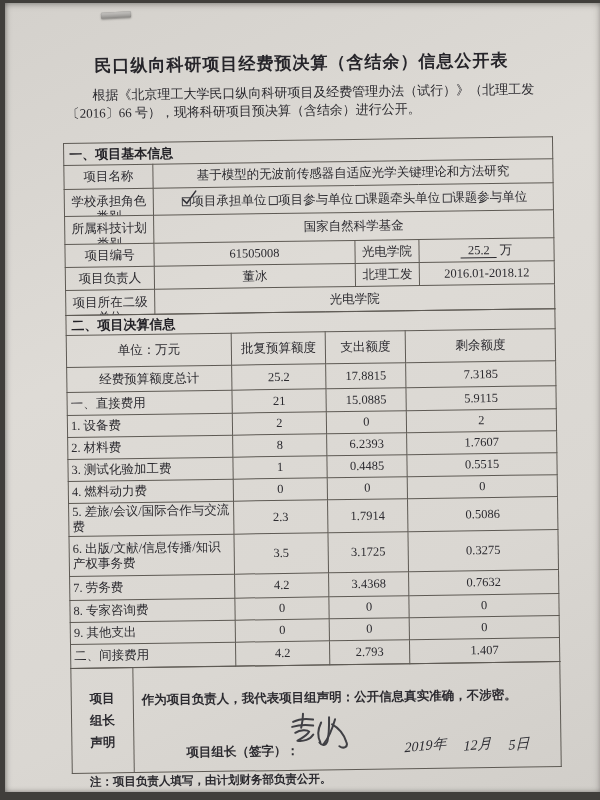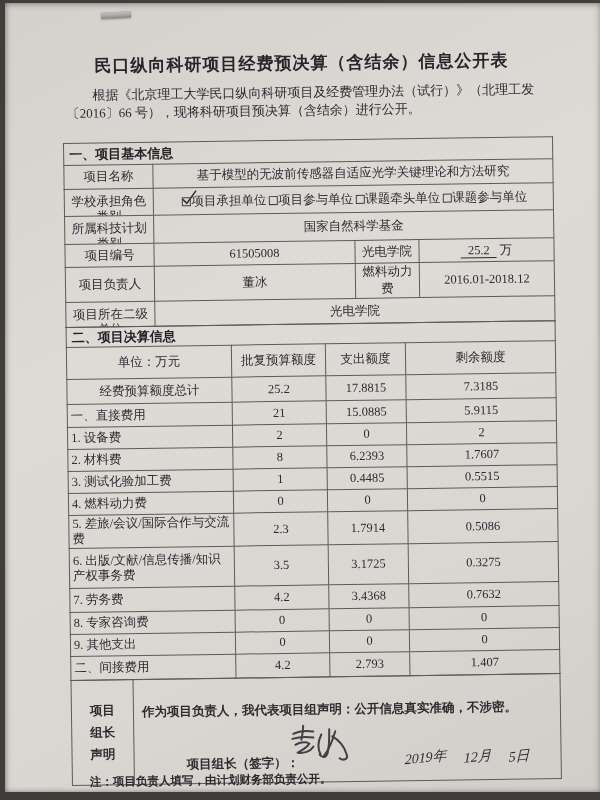--- a/index.html
+++ b/index.html
@@ -132,21 +132,21 @@
         </tr>
         <tr class="h23">
           <td class="lbl">项目编号</td>
           <td class="val">61505008</td>
           <td class="lbl">光电学院</td>
           <td class="val"><span class="u">25.2</span><span class="unit">万</span></td>
         </tr>
         <tr class="h23">
           <td class="lbl">项目负责人</td>
           <td class="val">董冰</td>
-          <td class="lbl">燃料动力费</td>
+          <td class="lbl">北理工发</td>
           <td class="val">2016.01-2018.12</td>
         </tr>
         <tr class="h25">
           <td class="lbl clip">
             <div class="clipwrap cw25">
               <div>项目所在二级</div>
               <div>单位</div>
             </div>
           </td>
           <td colspan="3" class="val">光电学院</td>

